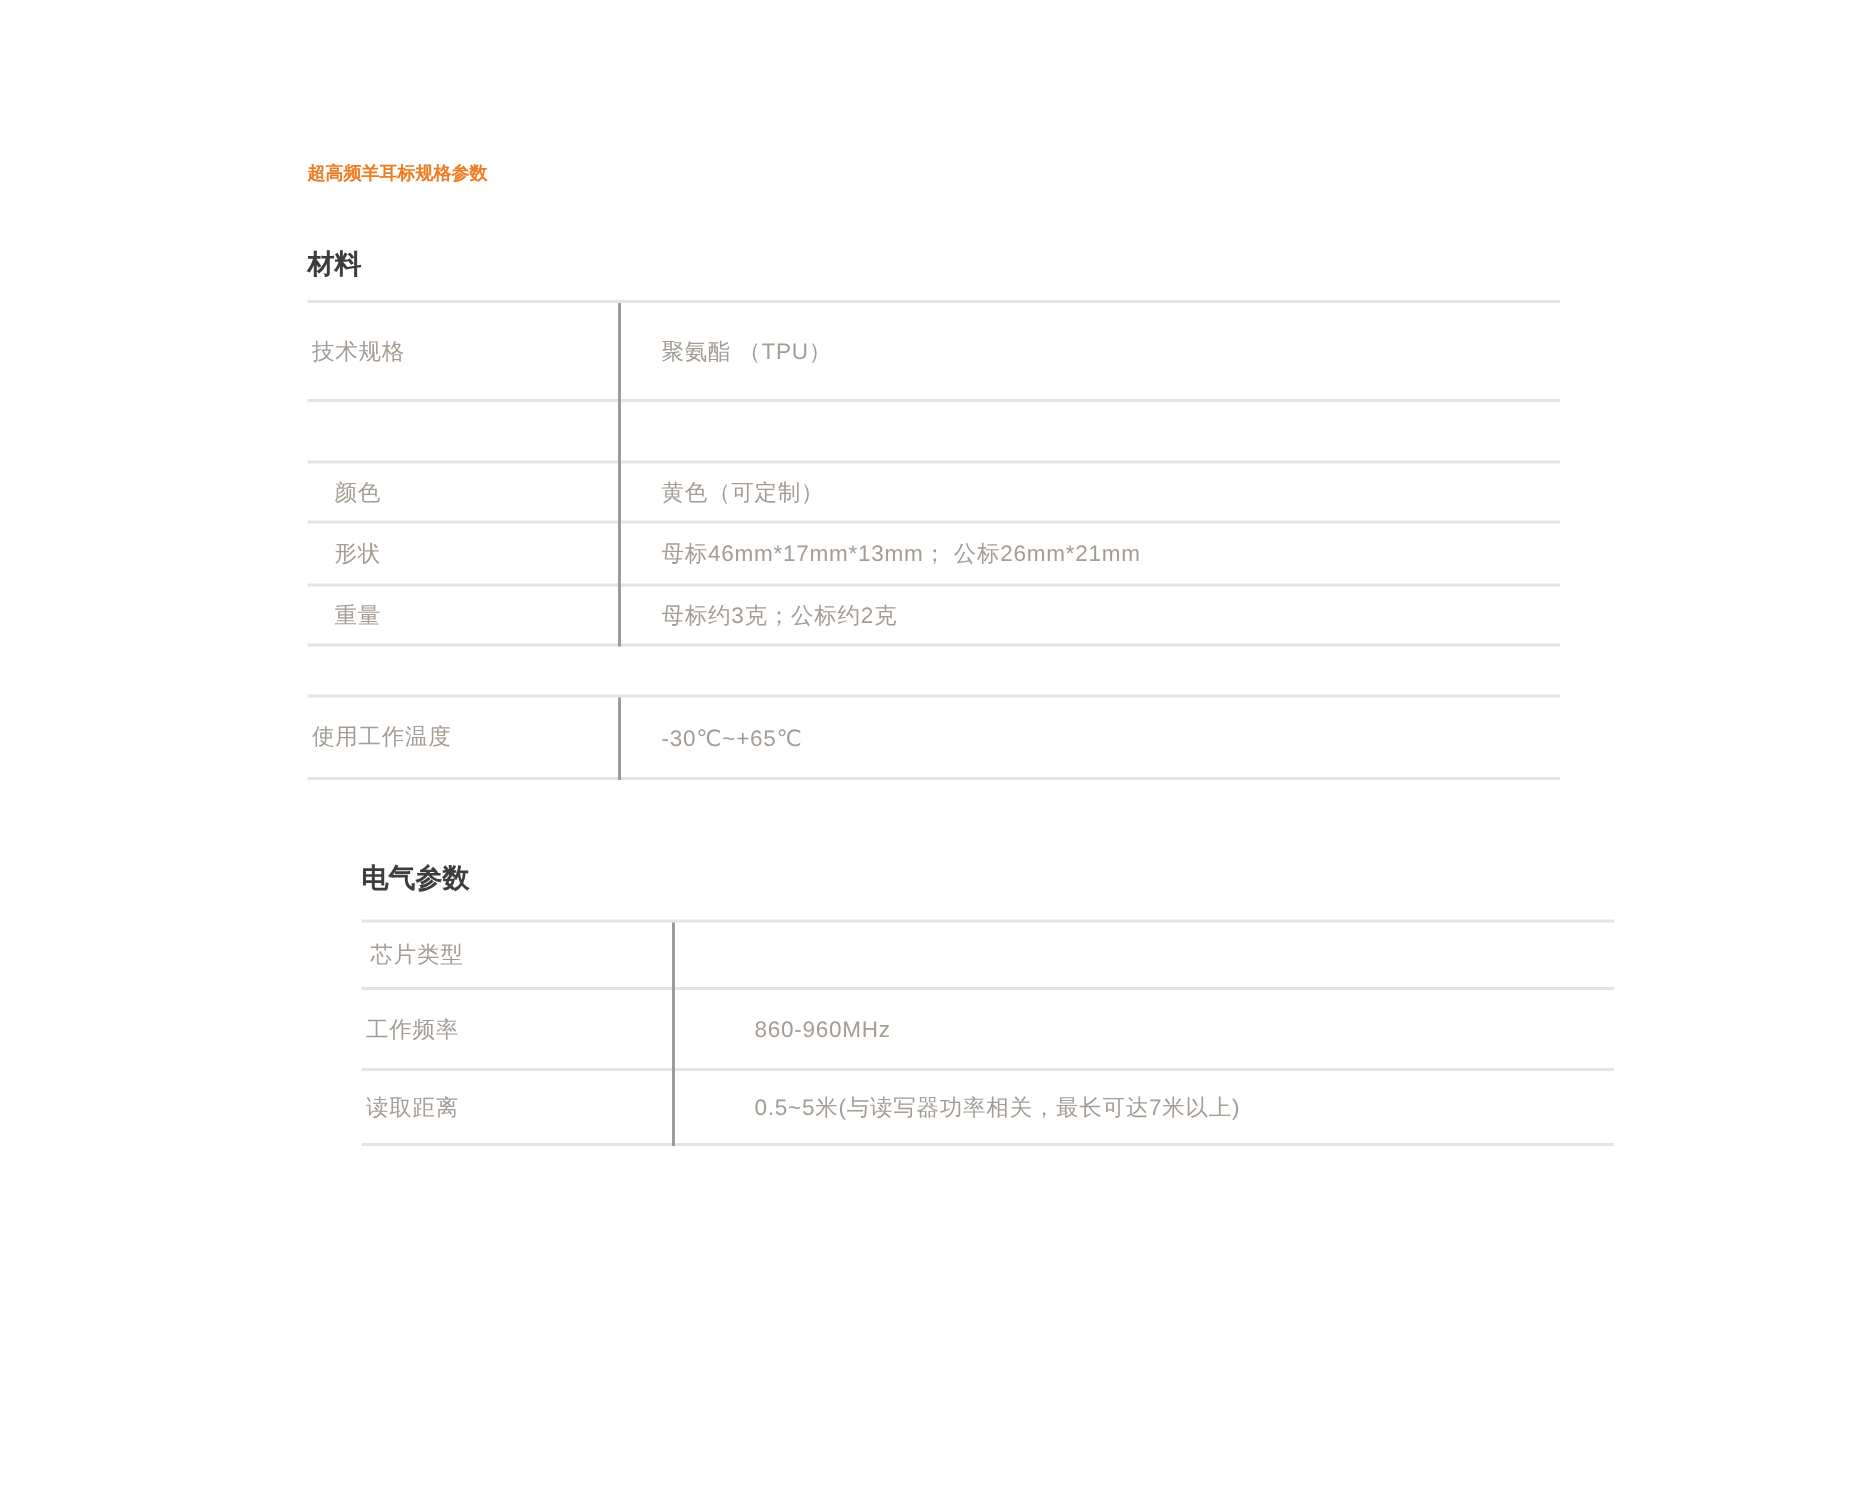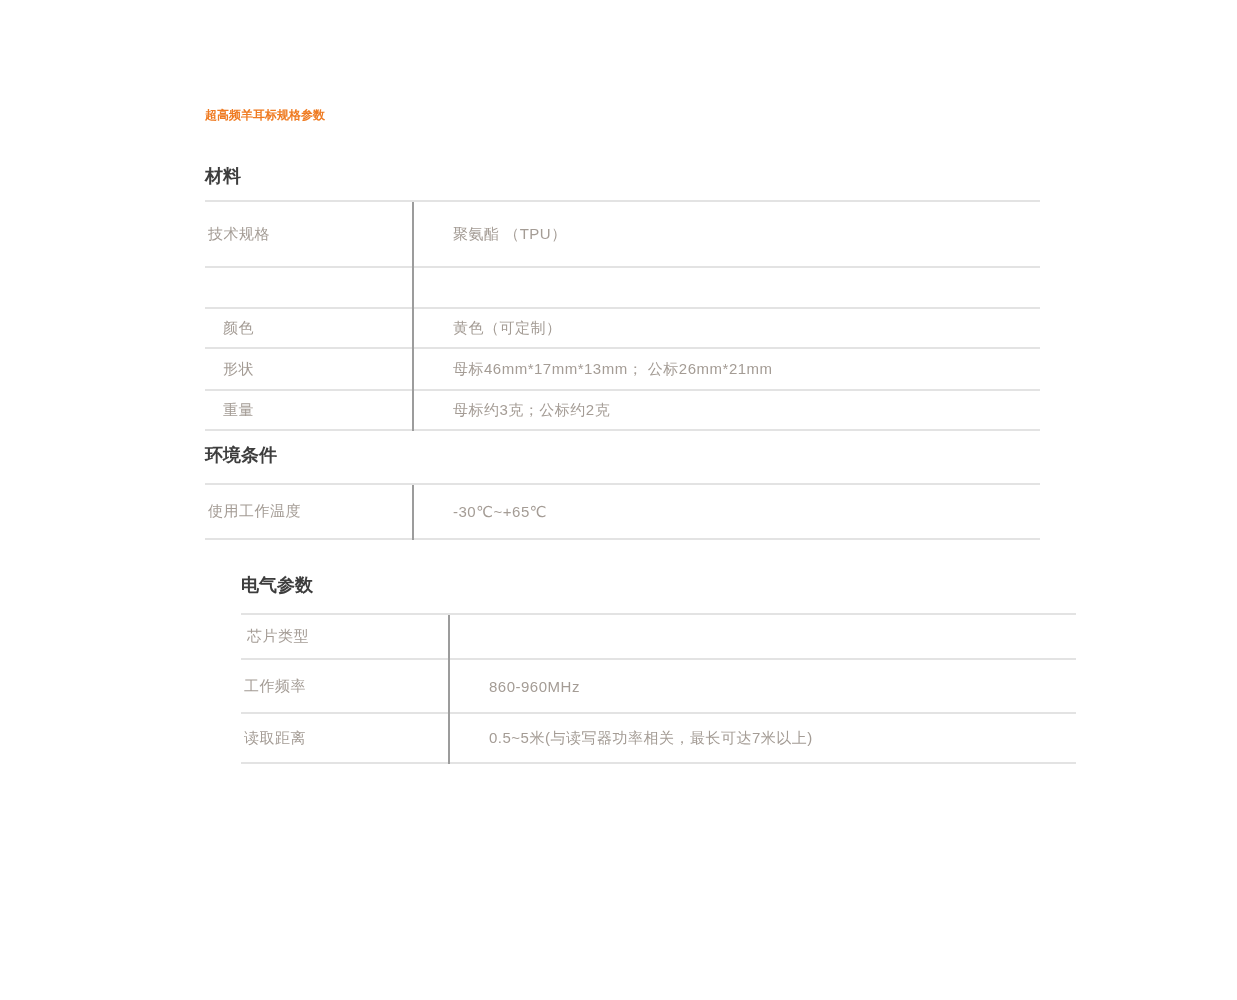--- a/index.html
+++ b/index.html
@@ -68,40 +68,40 @@
     color: var(--text);
     letter-spacing: 0.5px;
   }
   .cell-label {
     width: 208px;
     flex: 0 0 208px;
     padding-left: 3px;
   }
   .cell-value {
     flex: 1;
-    padding-left: 40px;
+    padding-left: 28px;
   }
   
   .col-divider {
     position: absolute;
     left: 207px;
     top: 0;
     bottom: 0;
     width: 2px;
     background: var(--divider);
   }
   
   .sec-0 .spec-row { height: 40px; }
   .sec-0 .spec-row:nth-child(1) { height: 66px; }
   .sec-0 .spec-row:nth-child(2) { height: 41px; }
   .sec-0 .spec-row:nth-child(4) { height: 42px; }
   
   .sec-0 .spec-row:nth-child(n+3) .cell-label { padding-left: 18px; }
   .sec-1 .spec-row { height: 55px; }
-  .sec-2 .spec-row { height: 50px; }
+  .sec-2 .spec-row { height: 50px; gap: 26px; }
   .sec-2 .spec-row:nth-child(1) { height: 45px; }
   .sec-2 .spec-row:nth-child(2) { height: 54px; }
   .sec-2 .spec-row:nth-child(1) .cell-label { padding-left: 6px; }
 </style>
 </head>
 <body>
 
 <div class="page">
 
   <h1 class="page-title">超高频羊耳标规格参数</h1>
@@ -127,21 +127,20 @@
         </div>
         <div class="spec-row">
           <div class="cell cell-label">重量</div>
           <div class="cell cell-value">母标约3克；公标约2克</div>
         </div>
         <div class="col-divider"></div>
     </div>
   </section>
 
   <section class="spec-section sec-1">
-    <h2 class="section-heading">环境条件</h2>
     <div class="spec-table">
       <div class="spec-row">
           <div class="cell cell-label">使用工作温度</div>
           <div class="cell cell-value">-30℃~+65℃</div>
         </div>
         <div class="col-divider"></div>
     </div>
   </section>
 
   <section class="spec-section sec-2">

